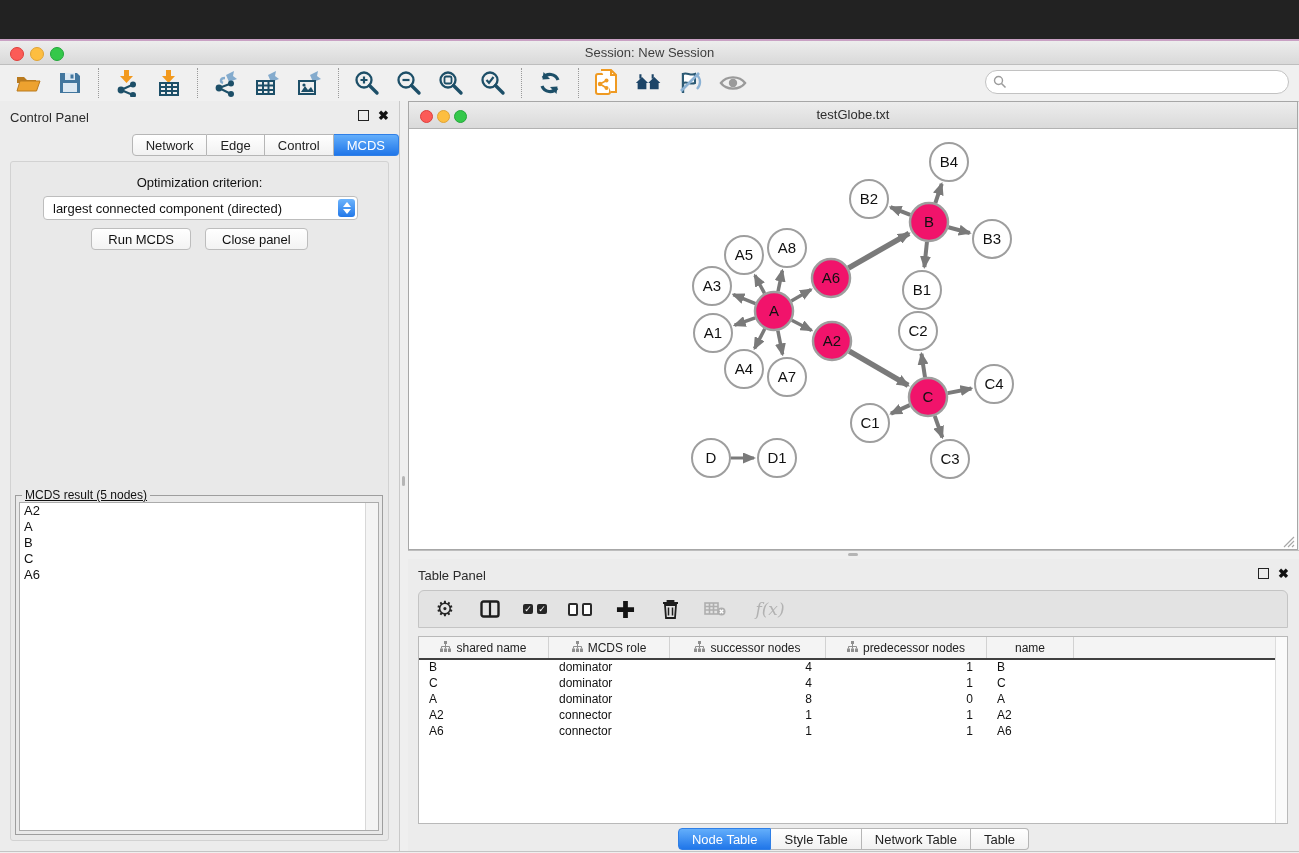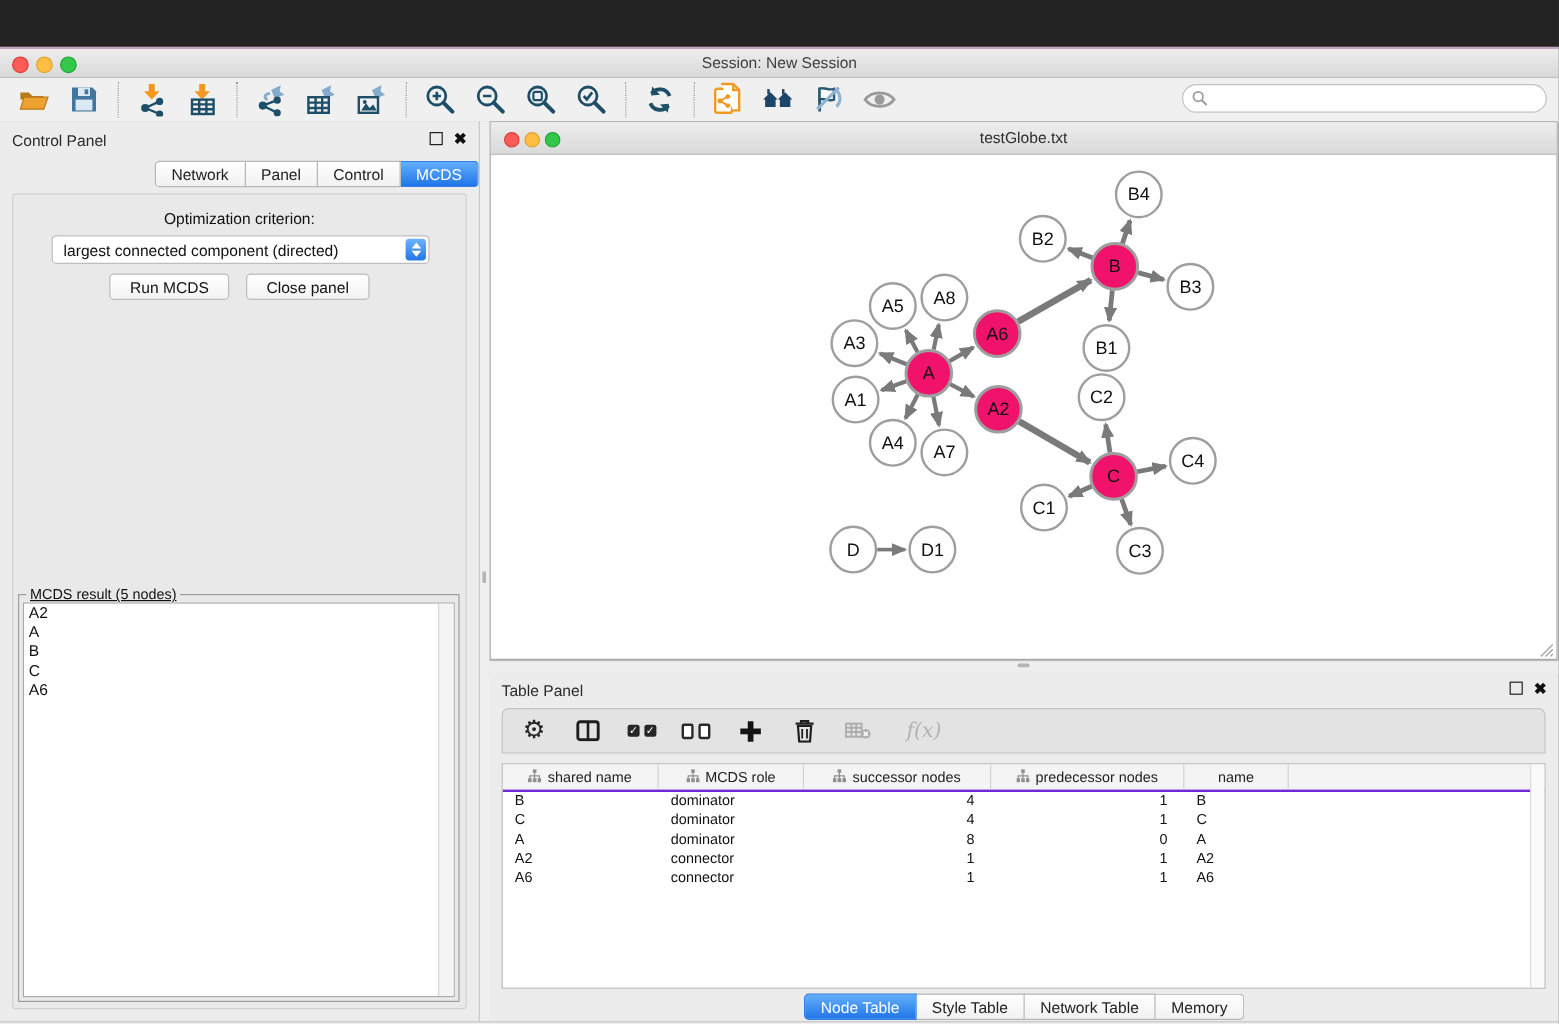--- a/index.html
+++ b/index.html
@@ -79,21 +79,21 @@
   .tp-toolbar{position:absolute;left:10px;top:31px;width:870px;height:38px;background:#e3e3e3;
               border:1px solid #c4c4c4;border-radius:6px 6px 0 0;display:flex;align-items:center;gap:21px;padding-left:14px;box-sizing:border-box;}
   .tpi{display:flex;align-items:center;justify-content:center;width:24px;height:24px;cursor:pointer;}
   .gear-glyph{font-size:21px;color:#252525;line-height:22px;}
   .chkpair{display:flex;gap:4px;}
   .chk{width:10px;height:10px;background:#262626;color:#fff;font-size:9px;line-height:10px;text-align:center;border-radius:2px;}
   .unchk{width:9px;height:9px;border:2px solid #2a2a2a;background:#fff;border-radius:2px;}
   .fx{font-family:"DejaVu Serif",serif;font-style:italic;font-size:17px;color:#b2b2b2;}
   .tbl{position:absolute;left:10px;top:77px;width:870px;height:188px;background:#fff;
        border:1px solid #b9b9b9;box-sizing:border-box;overflow:hidden;}
-  .tbl-head{display:flex;background:#f4f4f4;border-bottom:2px solid #6d28d9;height:21px;}
+  .tbl-head{display:flex;background:#f4f4f4;border-bottom:2px solid #404040;height:21px;}
   .th{display:flex;align-items:center;justify-content:center;gap:5px;font-size:12px;color:#222;
       border-right:1px solid #d2d2d2;box-sizing:border-box;height:21px;}
   .trow{display:flex;height:16px;}
   .td{font-size:12px;color:#111;box-sizing:border-box;white-space:nowrap;}
   .td.txt{padding-left:10px;}
   .td.num{text-align:right;padding-right:14px;}
   .tbl-scroll{position:absolute;right:0;top:0;bottom:0;width:11px;background:#fafafa;border-left:1px solid #dcdcdc;}
   .tp-tabs{position:absolute;left:0;right:0;top:269px;display:flex;justify-content:center;}
   
   .statusbar{position:absolute;left:0;top:812px;width:1299px;height:36px;background:#efefef;border-top:1px solid #c4c4c4;}
@@ -275,21 +275,21 @@
   </div>
 
   <div class="control-panel">
     <div class="panel-head">Control Panel</div>
     <div class="panel-btns">
       <span class="float-ic"></span>
       <span class="close-ic">✖</span>
     </div>
     <div class="cp-tabs seg">
       <button class="segb">Network</button>
-      <button class="segb">Panel</button>
+      <button class="segb">Edge</button>
       <button class="segb">Control</button>
       <button class="segb selected">MCDS</button>
     </div>
     <div class="cp-inner">
       <div class="opt-label">Optimization criterion:</div>
       <div class="dropdown">
         <span class="dval">largest connected component (directed)</span>
         <span class="stepper">
             <span class="up"></span>
             <span class="dn"></span>
@@ -587,21 +587,21 @@
             <div class="td num" style="width: 161px;">1</div>
             <div class="td txt" style="width: 87px;">A6</div>
           </div>
         </div>
       <div class="tbl-scroll"></div>
     </div>
     <div class="tp-tabs seg">
       <button class="segb selected">Node Table</button>
       <button class="segb">Style Table</button>
       <button class="segb">Network Table</button>
-      <button class="segb">Memory</button>
+      <button class="segb">Table</button>
     </div>
   </div>
 
   <div class="statusbar">
     <div class="list-btn">
       <svg width="16" height="14" viewBox="0 0 16 14">
           <g fill="#1e1e1e">
             <rect x="0" y="1" width="2" height="2"></rect>
             <rect x="4" y="1" width="12" height="2.4"></rect>
             <rect x="0" y="6" width="2" height="2"></rect>

